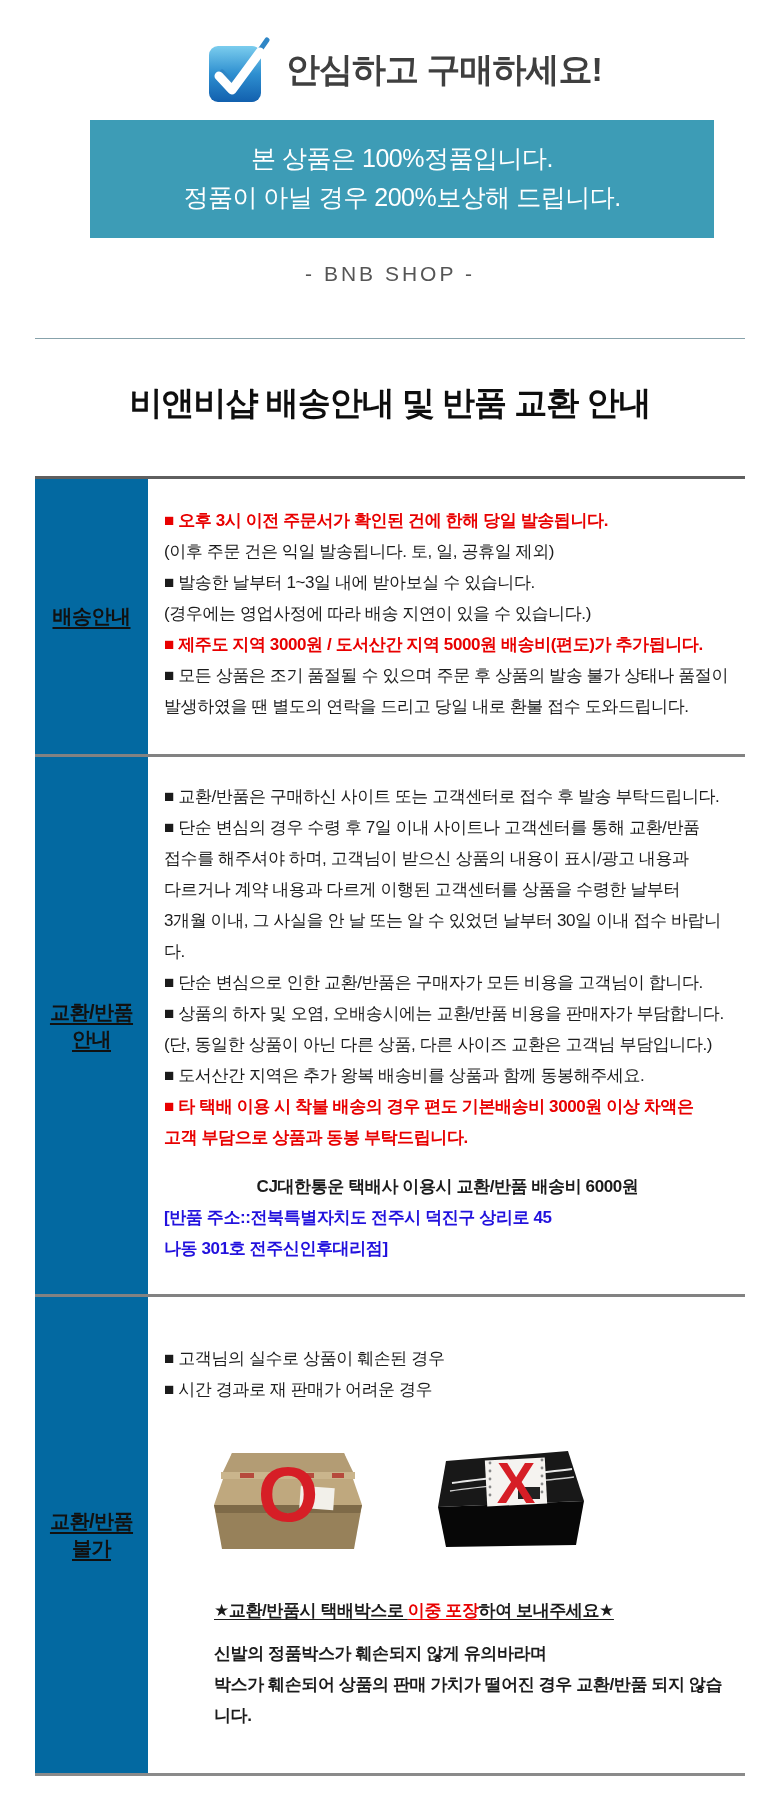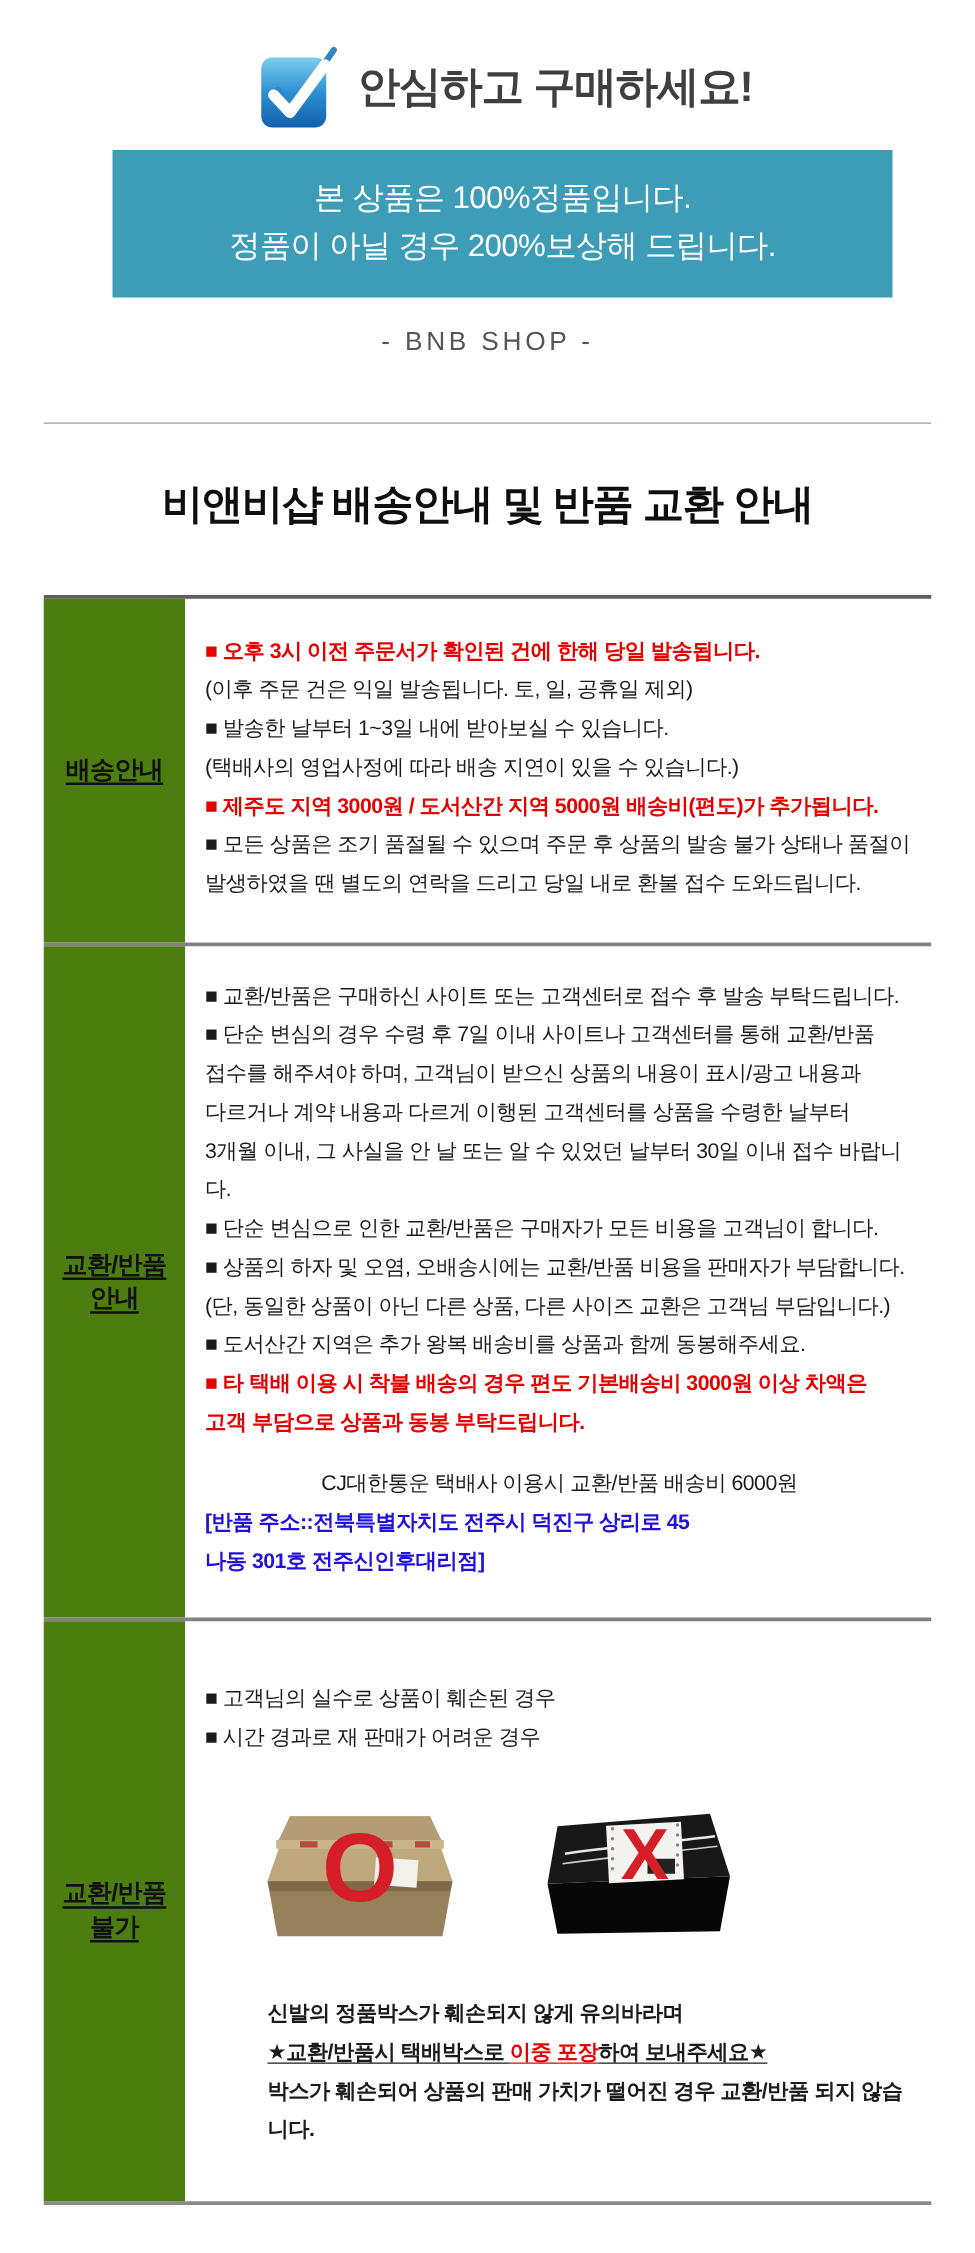--- a/index.html
+++ b/index.html
@@ -18,21 +18,21 @@
   .shop-name{margin-top:24px;text-align:center;font-size:21px;color:#555555;letter-spacing:3px;}
 
   .thin-divider{border:none;border-top:1px solid #87a2ab;margin:52px 35px 0 35px;}
 
   .page-title{margin:42px 0 0 0;text-align:center;font-size:33px;font-weight:800;color:#0e0e0e;letter-spacing:-1px;}
 
   
   .board{margin:50px 35px 0 35px;border-top:3px solid #5f5f5f;border-bottom:3px solid #8a8a8a;}
   .row{display:grid;grid-template-columns:113px 1fr;}
   .row + .row{border-top:3px solid #828282;}
-  .label-cell{background:#4d7c0f;display:flex;flex-direction:column;align-items:center;justify-content:center;}
+  .label-cell{background:#0369a1;display:flex;flex-direction:column;align-items:center;justify-content:center;}
   .label-line{font-size:20px;font-weight:700;color:#111;text-decoration:underline;text-underline-offset:4px;line-height:27px;letter-spacing:-0.5px;}
   .content-cell{padding-left:16px;padding-right:14px;}
   .r1 .content-cell{padding-top:26px;padding-bottom:32px;}
   .r2 .content-cell{padding-top:24px;padding-bottom:30px;}
   .r3 .content-cell{padding-top:46px;padding-bottom:42px;}
 
   .line{font-size:17px;line-height:31px;letter-spacing:-0.4px;min-height:31px;}
   .u{text-decoration:underline;text-underline-offset:3px;}
   .center{text-align:center;}
   .rightb{padding-right:118px;}
@@ -82,21 +82,21 @@
 
     <div class="row r1">
       <div class="label-cell">
           <div class="label-line">배송안내</div>
         </div>
       <div class="content-cell">
         <div>
             <div class="line"><span style="color: rgb(232, 0, 0); font-weight: 700;">■ 오후 3시 이전 주문서가 확인된 건에 한해 당일 발송됩니다.</span></div>
             <div class="line"><span>(이후 주문 건은 익일 발송됩니다. 토,  일, 공휴일 제외)</span></div>
             <div class="line"><span>■ 발송한 날부터 1~3일 내에 받아보실 수 있습니다.</span></div>
-            <div class="line"><span>(택배사의 영업사정에 따라 배송 지연이 있을 수 있습니다.)</span></div>
+            <div class="line"><span>(경우에는 영업사정에 따라 배송 지연이 있을 수 있습니다.)</span></div>
             <div class="line"><span style="color: rgb(232, 0, 0); font-weight: 700;">■ 제주도 지역 3000원 / 도서산간 지역 5000원 배송비(편도)가 추가됩니다.</span></div>
             <div class="line"><span>■ 모든 상품은 조기 품절될 수 있으며 주문 후 상품의 발송 불가 상태나 품절이</span></div>
             <div class="line"><span>발생하였을 땐 별도의 연락을 드리고 당일 내로 환불 접수 도와드립니다.</span></div>
           </div>
       </div>
     </div>
 
     <div class="row r2">
       <div class="label-cell">
           <div class="label-line">교환/반품</div>
@@ -108,21 +108,21 @@
             <div class="line"><span>■ 단순 변심의 경우 수령 후 7일 이내 사이트나 고객센터를 통해 교환/반품</span></div>
             <div class="line"><span>접수를 해주셔야 하며, 고객님이 받으신 상품의 내용이 표시/광고 내용과</span></div>
             <div class="line"><span>다르거나 계약 내용과 다르게 이행된 고객센터를 상품을 수령한 날부터</span></div>
             <div class="line"><span>3개월 이내, 그 사실을 안 날 또는 알 수 있었던 날부터 30일 이내 접수 바랍니다.</span></div>
             <div class="line"><span>■ 단순 변심으로 인한 교환/반품은 구매자가 모든 비용을 고객님이 합니다.</span></div>
             <div class="line"><span>■ 상품의 하자 및 오염, 오배송시에는 교환/반품 비용을 판매자가 부담합니다.</span></div>
             <div class="line"><span>(단, 동일한 상품이 아닌 다른 상품, 다른 사이즈 교환은 고객님 부담입니다.)</span></div>
             <div class="line"><span>■ 도서산간 지역은 추가 왕복 배송비를 상품과 함께 동봉해주세요.</span></div>
             <div class="line"><span style="color: rgb(232, 0, 0); font-weight: 700;">■ 타 택배 이용 시 착불 배송의 경우 편도 기본배송비 3000원 이상 차액은</span></div>
             <div class="line"><span style="color: rgb(232, 0, 0); font-weight: 700;">고객 부담으로 상품과 동봉 부탁드립니다.</span></div>
-            <div class="line center" style="margin-top: 18px;"><span style="font-weight: 400;">CJ대한통운 택배사 이용시 교환/반품 배송비 6000원</span></div>
+            <div class="line center" style="margin-top: 18px;"><span style="font-weight: 700;">CJ대한통운 택배사 이용시 교환/반품 배송비 6000원</span></div>
             <div class="line rightb"><span style="color: rgb(34, 17, 221); font-weight: 700;">[반품 주소::전북특별자치도 전주시 덕진구 상리로 45</span></div>
             <div class="line rightb"><span style="color: rgb(34, 17, 221); font-weight: 700;">나동 301호 전주신인후대리점]</span></div>
           </div>
       </div>
     </div>
 
     <div class="row r3">
       <div class="label-cell">
           <div class="label-line">교환/반품</div>
           <div class="label-line">불가</div>
@@ -161,21 +161,21 @@
                 <circle cx="120" cy="25" r="1.4"></circle>
                 <circle cx="120" cy="33" r="1.4"></circle>
                 <circle cx="120" cy="41" r="1.4"></circle>
                 <circle cx="120" cy="49" r="1.4"></circle>
             </g>
             <rect x="96" y="44" width="22" height="12" fill="#222222"></rect>
             <text class="mark" x="94" y="60" font-size="58" text-anchor="middle" fill="#d61e26">X</text>
           </svg>
         </div>
         <div class="after-block">
+            <div class="line indent"><span class="u" style="font-weight: 700;">★교환/반품시 택배박스로 </span><span class="u" style="color: rgb(232, 0, 0); font-weight: 700;">이중 포장</span><span class="u" style="font-weight: 700;">하여 보내주세요★</span></div>
             <div class="line indent" style="margin-top: 12px;"><span style="font-weight: 700;">신발의 정품박스가 훼손되지 않게 유의바라며</span></div>
-            <div class="line indent"><span class="u" style="font-weight: 700;">★교환/반품시 택배박스로 </span><span class="u" style="color: rgb(232, 0, 0); font-weight: 700;">이중 포장</span><span class="u" style="font-weight: 700;">하여 보내주세요★</span></div>
             <div class="line indent"><span style="font-weight: 700;">박스가 훼손되어 상품의 판매 가치가 떨어진 경우 교환/반품 되지 않습니다.</span></div>
           </div>
       </div>
     </div>
 
   </div>
 </div>
 
 </body></html>

